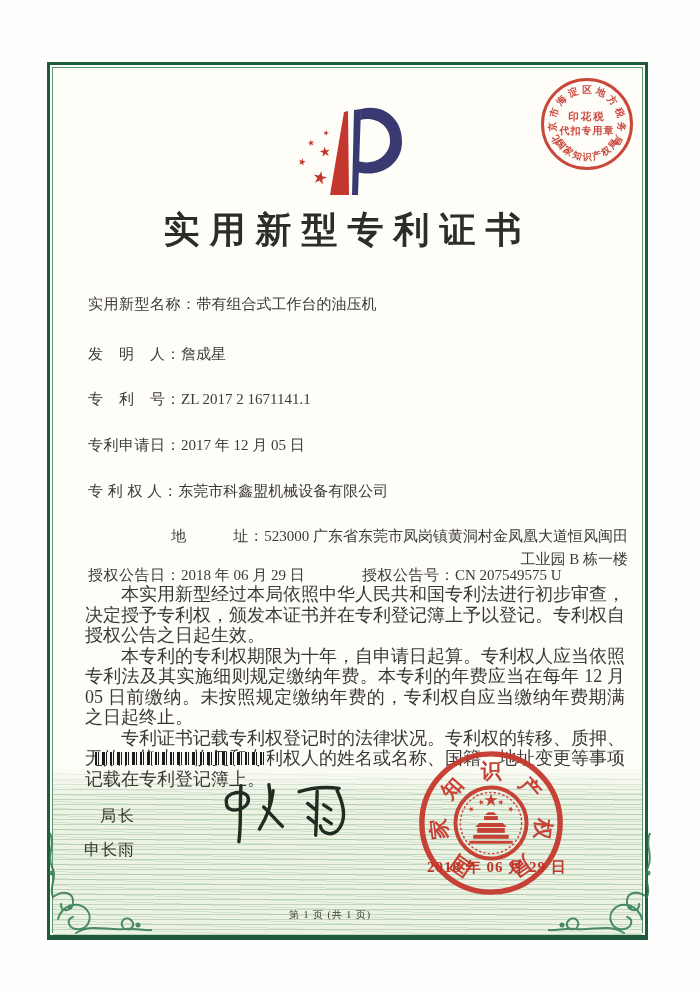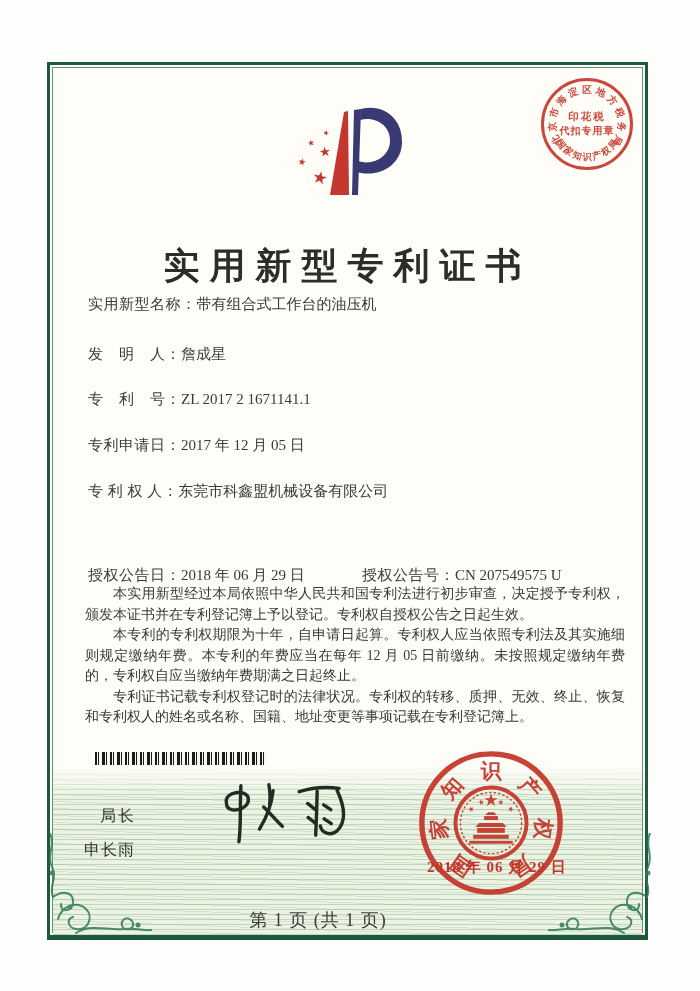--- a/index.html
+++ b/index.html
@@ -28,55 +28,55 @@
   }
   .band-fade{
     position:absolute;left:0;top:0;width:100%;height:30px;
     background:linear-gradient(#fffdf8, rgba(255,253,248,0));
   }
   
   .cert-no{position:absolute;left:72px;top:103px;font-size:15px;letter-spacing:2px;color:#3c3b38;}
   .logo{position:absolute;left:268px;top:100px;}
   .title{
     position:absolute;left:47px;top:206px;width:601px;text-align:center;
-    font-size:36px;font-weight:bold;letter-spacing:10px;color:#2d2c29;margin-top:36px;
+    font-size:36px;font-weight:bold;letter-spacing:10px;color:#2d2c29;
   }
   
   .tax-stamp{position:absolute;left:539px;top:76px;opacity:.92;}
   .cnipa-seal{position:absolute;left:412px;top:744px;opacity:.94;}
   .seal-date{
     position:absolute;left:427px;top:858px;font-size:15px;font-weight:bold;
     color:#c0352a;letter-spacing:1px;white-space:nowrap;
   }
   
   .field{position:absolute;left:88px;font-size:15px;color:#3b3a36;white-space:nowrap;text-align:right;}
   .field .lab{letter-spacing:.5px;}
   .f-name{top:295px;} .f-inv{top:345px;} .f-pno{top:390px;}
   .f-app{top:436px;} .f-holder{top:482px;} .f-addr{top:527px;white-space:normal;width:540px;}
   .addr-l2{margin-left:96px;margin-top:4px;}
   .f-gdate{top:566px;} .f-gno{top:566px;left:362px;}
   
   .paras{
     position:absolute;left:85px;top:584px;width:540px;
-    font-size:14px;line-height:20.5px;text-align:justify;color:#3a3834;
+    font-size:18px;line-height:20.5px;text-align:justify;color:#3a3834;
   }
   .paras p{margin:0;text-indent:2em;}
   
   .barcode{
     position:absolute;left:95px;top:752px;width:172px;height:13px;
     background:repeating-linear-gradient(90deg,
       #1b1b1b 0 2px,#f7f7f4 2px 3px,#1b1b1b 3px 4px,#f7f7f4 4px 7px,
       #1b1b1b 7px 10px,#f7f7f4 10px 11px,#1b1b1b 11px 12px,#f7f7f4 12px 15px);
   }
   .sig-title{position:absolute;left:100px;top:806px;font-size:16px;color:#33322f;letter-spacing:2px;}
   .sig-name{position:absolute;left:84px;top:840px;font-size:16px;color:#33322f;letter-spacing:1px;}
   .sig-svg{position:absolute;left:212px;top:776px;}
   .footer{
-    position:absolute;left:35px;top:908px;width:566px;text-align:center;
-    font-size:18px;color:#3a3936;letter-spacing:1px;
+    position:absolute;left:47px;top:908px;width:566px;text-align:center;
+    font-size:10px;color:#3a3936;letter-spacing:1px;
   }
   .corner{position:absolute;top:833px;}
   .corner-l{left:40px;}
   .corner-r{left:548px;transform:scaleX(-1);}
 </style>
 </head>
 <body>
 
 <div class="page">
 
@@ -145,20 +145,24 @@
   </div>
   <div class="field f-pno">
     <span class="lab">专　利　号：</span><span>ZL 2017 2 1671141.1</span>
   </div>
   <div class="field f-app">
     <span class="lab">专利申请日：</span><span>2017 年 12 月 05 日</span>
   </div>
   <div class="field f-holder">
     <span class="lab">专 利 权 人：</span><span>东莞市科鑫盟机械设备有限公司</span>
   </div>
+  <div class="field f-addr">
+    <span class="lab">地　　　址：</span><span>523000 广东省东莞市凤岗镇黄洞村金凤凰大道恒风闽田</span>
+    <div class="addr-l2">工业园 B 栋一楼</div>
+  </div>
   <div class="field f-gdate">
     <span class="lab">授权公告日：</span><span>2018 年 06 月 29 日</span>
   </div>
   <div class="field f-gno">
     <span class="lab">授权公告号：</span><span>CN 207549575 U</span>
   </div>
 
   <div class="paras">
     <p>本实用新型经过本局依照中华人民共和国专利法进行初步审查，决定授予专利权，颁发本证书并在专利登记簿上予以登记。专利权自授权公告之日起生效。</p>
     <p>本专利的专利权期限为十年，自申请日起算。专利权人应当依照专利法及其实施细则规定缴纳年费。本专利的年费应当在每年 12 月 05 日前缴纳。未按照规定缴纳年费的，专利权自应当缴纳年费期满之日起终止。</p>

